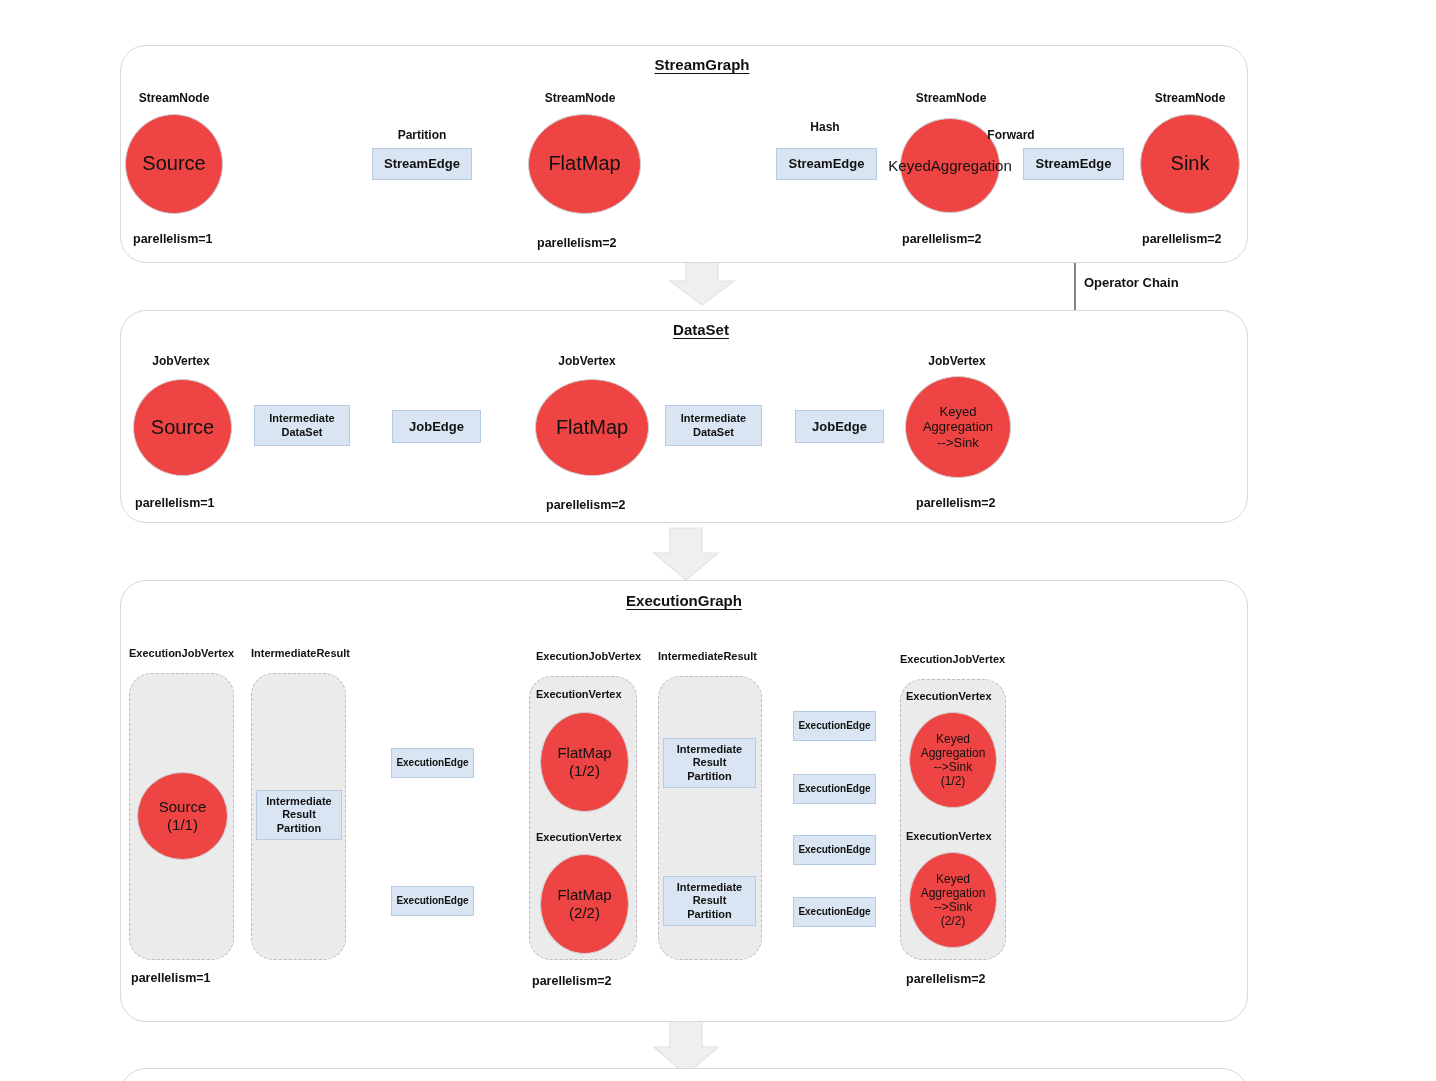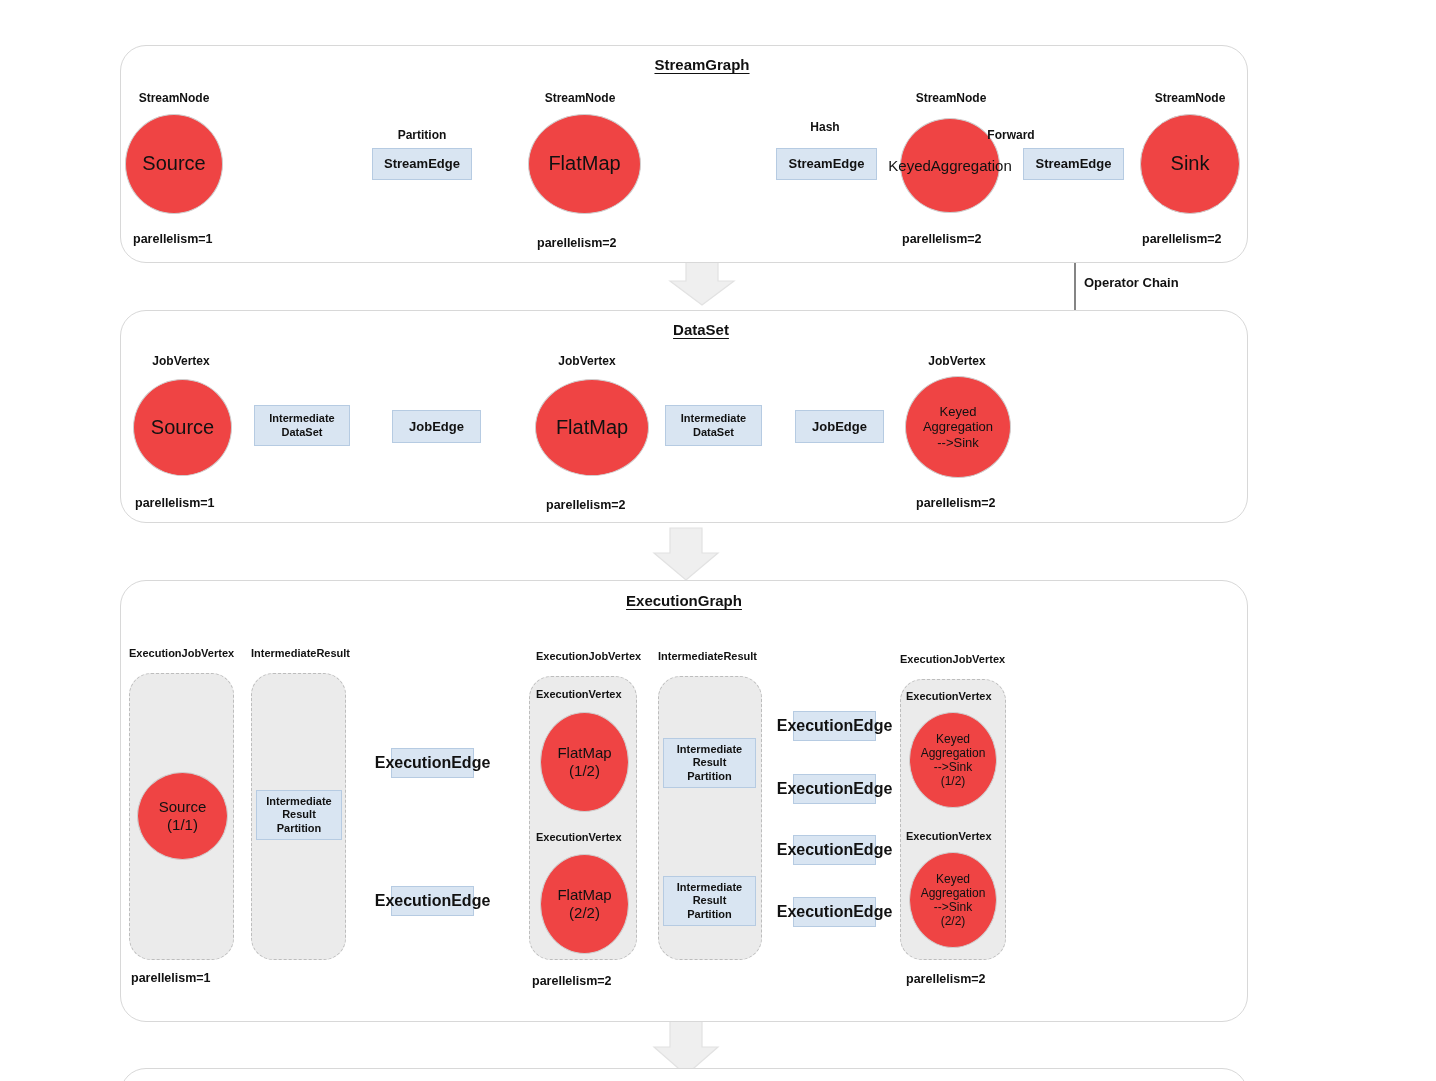--- a/index.html
+++ b/index.html
@@ -35,21 +35,21 @@
   .circ.xs{font-size:12px;}
 
   
   .bbox{
     position:absolute;background:#d9e5f2;border:1.2px solid #b6cbe2;
     box-sizing:border-box;display:flex;align-items:center;justify-content:center;
     text-align:center;font-weight:bold;color:#111;line-height:1.2;
   }
   .bbox.t13{font-size:13px;}
   .bbox.t11{font-size:11px;}
-  .bbox.t10{font-size:16px;}
+  .bbox.t10{font-size:10px;}
 
   
   .dgroup{
     position:absolute;background:#ebebeb;border:1.6px dashed #bdbdbd;
     border-radius:22px;box-sizing:border-box;
   }
 
   
   .cap{position:absolute;font-size:12px;font-weight:bold;color:#111;white-space:nowrap;}
   .cap.c{transform:translateX(-50%);}

